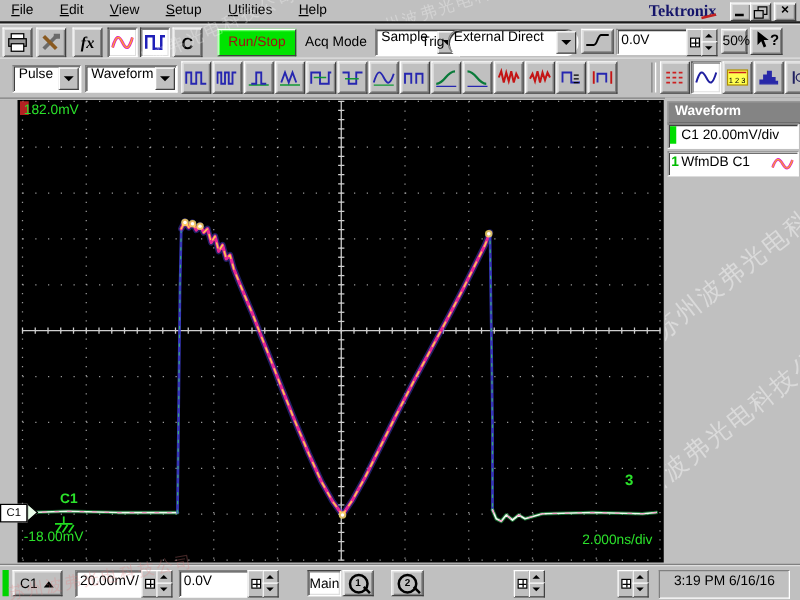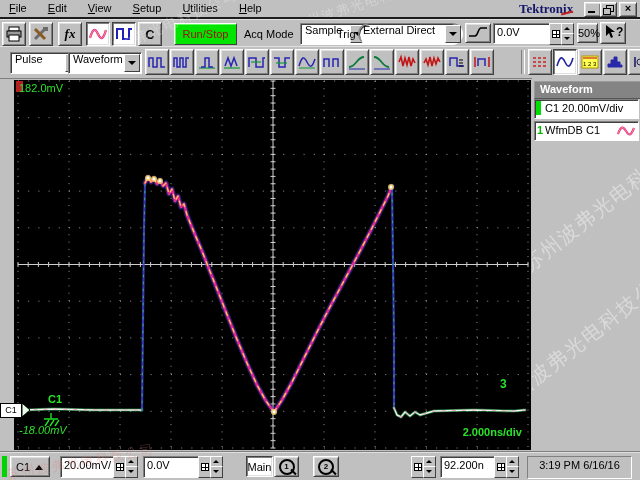--- a/index.html
+++ b/index.html
@@ -154,21 +154,21 @@
     <button class="abs raised" style="left:577px;top:3px;width:21px;height:20px;">50%</button>
     <button class="abs raised" style="left:600px;top:2px;width:26px;height:22px;">
       <svg width="20" height="16" viewBox="0 0 20 16">
         <polygon points="3,1 3,12 6,9 8,14 10,13 8,8 12,8" fill="#000"></polygon>
         <text x="13" y="12" font-size="12" font-weight="bold" fill="#000">?</text>
         </svg></button>
     <span class="watermark" style="left:84px;top:-2px;font-size:14px;transform:rotate(-24deg);color:rgba(255,255,255,0.28);">苏州波弗光电科技公司</span>
   </div>
 
   <div class="abs tbar" style="top:46px;height:31px;">
-    <span class="dd" style="left:10px;top:5px;width:53px;padding-left:18px;">
+    <span class="dd" style="left:10px;top:5px;width:53px;">
       <span class="dd-val">Pulse</span>
       <span class="dd-btn">
           <i class="tri-dn"></i>
         </span>
       </span>
     <span class="dd" style="left:68px;top:5px;width:72px;">
       <span class="dd-val">Waveform</span>
       <span class="dd-btn">
           <i class="tri-dn"></i>
         </span>
@@ -420,22 +420,22 @@
           <circle cx="146" cy="101" r="3" fill="#ffe060" opacity="0.8"></circle>
           <circle cx="146" cy="101" r="1.4" fill="#ffffff"></circle>
           <circle cx="260" cy="332" r="3" fill="#ffe060" opacity="0.8"></circle>
           <circle cx="260" cy="332" r="1.4" fill="#ffffff"></circle>
           <circle cx="377" cy="107" r="3" fill="#ffe060" opacity="0.8"></circle>
           <circle cx="377" cy="107" r="1.4" fill="#ffffff"></circle>
         </g>
       </svg>
     <span class="abs" style="left:2px;top:1px;width:7px;height:11px;background:#b32222;"></span>
     <span class="scope-lbl" style="left:5px;top:2px;">182.0mV</span>
-    <span class="scope-lbl" style="left:5px;top:344px;font-style:italic;">-18.00mV</span>
-    <span class="scope-lbl" style="left:380px;top:346px;width:128px;text-align:right;font-weight:bold;">2.000ns/div</span>
+    <span class="scope-lbl" style="left:5px;top:344px;">-18.00mV</span>
+    <span class="scope-lbl" style="left:380px;top:346px;width:128px;text-align:right;">2.000ns/div</span>
     <span class="scope-lbl" style="left:34px;top:313px;font-weight:bold;">C1</span>
     <span class="scope-lbl" style="left:486px;top:297px;font-weight:bold;font-size:12px;">3</span>
     <svg class="abs" style="left:28px;top:333px;" width="22" height="18">
       <path d="M9 0 V6 M2 6 H16 M3 13 L7 7 M8 13 L12 7 M13 13 L17 7" stroke="#22dd22" stroke-width="1.4" fill="none"></path>
       </svg>
   </div>
 
   <span class="abs" style="left:0px;top:403px;width:20px;height:13px;background:#fff;border:1px solid #000;
       text-align:center;font-size:9px;line-height:13px;">C1</span>
   <svg class="abs" style="left:22px;top:403px;" width="9" height="15">
@@ -481,21 +481,20 @@
     <button class="abs pressed" style="left:246px;top:3px;width:27px;height:21px;">Main</button>
     <button class="abs raised" style="left:274px;top:3px;width:25px;height:21px;">
       <span class="mag-c"><b>1</b></span><span class="mag-h"></span></button>
     <button class="abs raised" style="left:313px;top:3px;width:26px;height:21px;">
       <span class="mag-c"><b>2</b></span><span class="mag-h"></span></button>
     <span class="kp" style="left:411px;top:3px;"></span>
     <span class="spin" style="left:423px;top:3px;">
         <i class="up"></i>
         <i class="dn"></i>
       </span>
-    <span class="abs field" style="left:440px;top:3px;width:49px;height:18px;">92.200n</span>
     <span class="kp" style="left:494px;top:3px;"></span>
     <span class="spin" style="left:506px;top:3px;">
         <i class="up"></i>
         <i class="dn"></i>
       </span>
     <span class="abs" style="left:527px;top:3px;width:103px;height:19px;border:1px solid;border-color:#808080 #fff #fff #808080;
       text-align:center;padding-top:2px;">3:19 PM 6/16/16</span>
     <span class="watermark" style="left:6px;top:0px;font-size:13px;transform:rotate(-10deg);color:rgba(225,130,130,0.3);">苏州波弗光电科技公司</span>
   </div>
 

